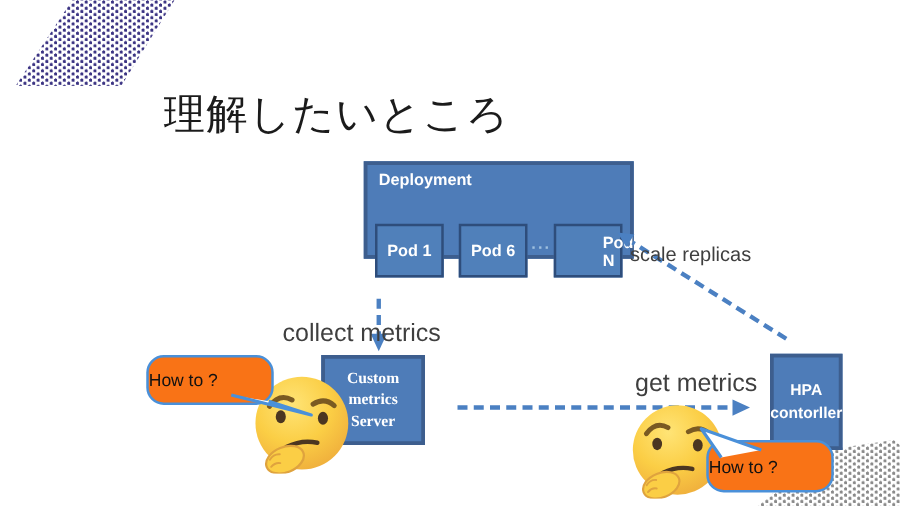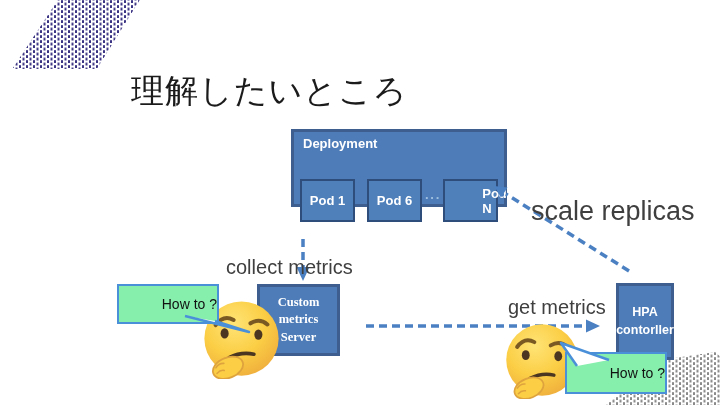--- a/index.html
+++ b/index.html
@@ -53,31 +53,31 @@
   }
   .custom-metrics { left: 257px; top: 284px; width: 83px; height: 72px; font-family: Liberation Serif, serif; }
   .hpa { left: 616px; top: 283px; width: 58px; height: 77px; }
 
   
   .arrows { position: absolute; left: 0; top: 0; width: 720px; height: 405px; z-index: 3; pointer-events: none; }
 
   .flow-label { position: absolute; font-size: 20px; color: #3F3F3F; z-index: 4; white-space: nowrap; }
   .label-collect { left: 226px; top: 256px; }
   .label-get { left: 508px; top: 296px; }
-  .label-scale { left: 531px; top: 196px; font-size: 27px; }
+  .label-scale { left: 504px; top: 196px; font-size: 16px; }
 
   
   .emoji { position: absolute; z-index: 5; }
   .emoji-left { left: 201px; top: 298px; width: 81px; height: 81px; }
   .emoji-right { left: 503px; top: 321px; width: 78px; height: 78px; }
 
   
   .bubble {
-    position: absolute; background: #86efac; border: 2.5px solid #4A90D9; border-radius: 0;
-    display: flex; align-items: center; justify-content: flex-end;
+    position: absolute; background: #f97316; border: 2.5px solid #4A90D9; border-radius: 14px;
+    display: flex; align-items: center; justify-content: flex-start;
     font-size: 14px; color: #111; z-index: 6;
   }
   .bubble-left { left: 117px; top: 284px; width: 102px; height: 40px; }
   .bubble-right { left: 565px; top: 352px; width: 102px; height: 42px; }
   .bubble-tail { position: absolute; overflow: visible; }
   .tail-left { left: 0; top: 0; width: 1px; height: 1px; }
   .tail-right { left: 0; top: 0; width: 1px; height: 1px; }
 </style>
 </head>
 <body>

